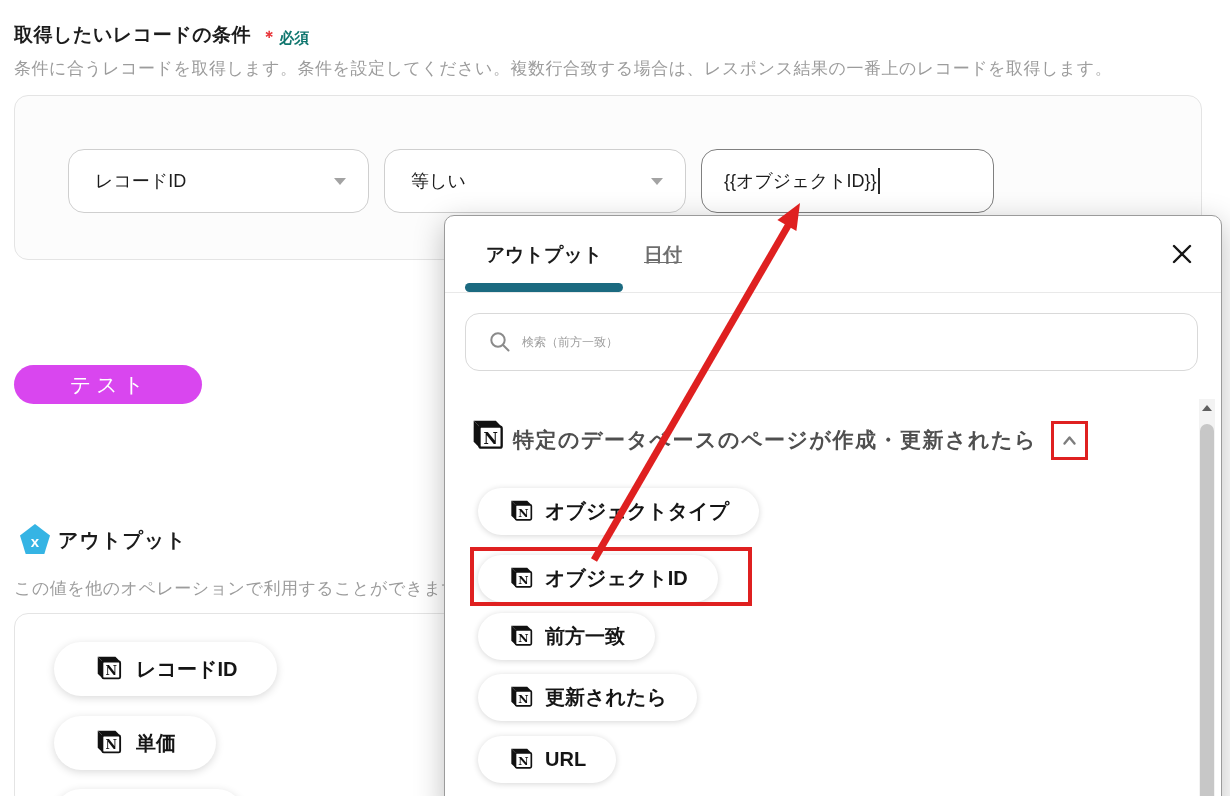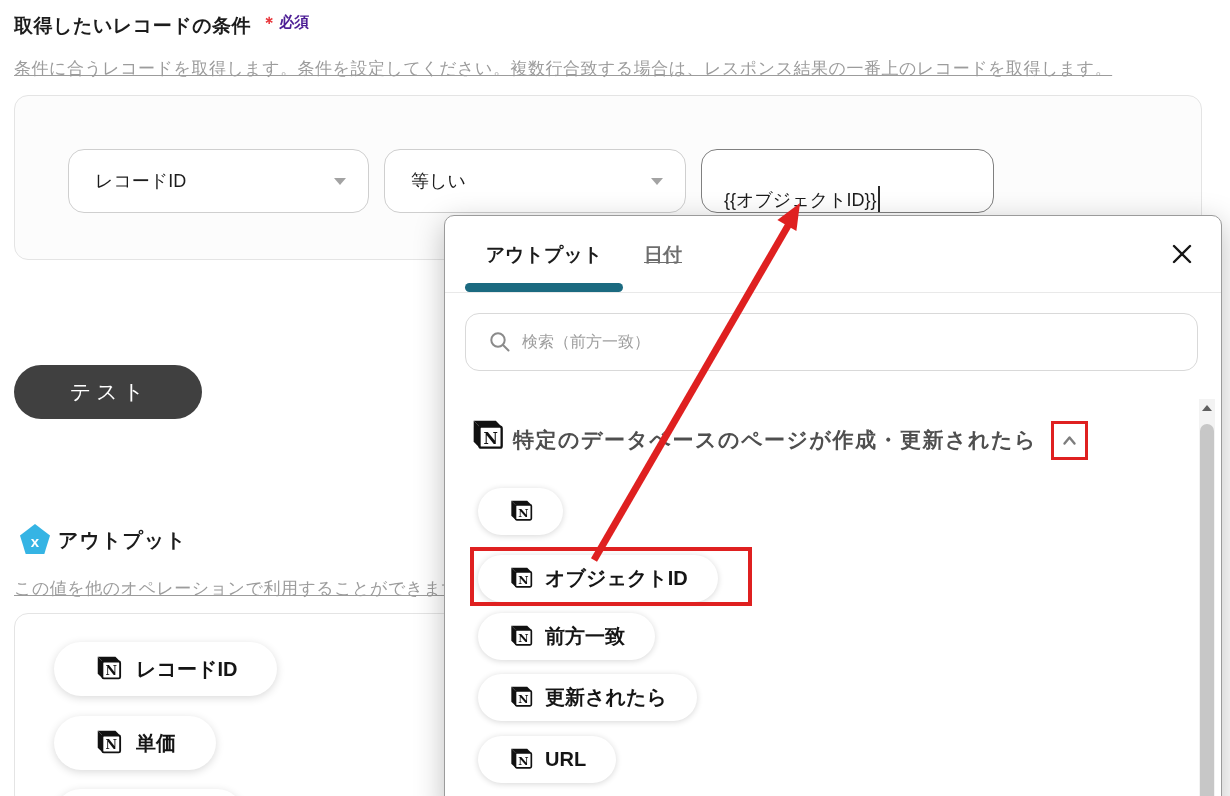--- a/index.html
+++ b/index.html
@@ -1,42 +1,42 @@
 <!DOCTYPE html>
 <html><head>
 <meta charset="utf-8">
 <style>
   * { margin:0; padding:0; box-sizing:border-box; }
   html,body { background:#fff; }
   body { font-family:"Liberation Sans","DejaVu Sans",sans-serif; }
   .page { position:relative; width:1230px; height:796px; overflow:hidden; background:#fff; }
 
   
-  .title-row { position:absolute; left:14px; top:13px; display:flex; align-items:flex-start; }
+  .title-row { position:absolute; left:14px; top:22px; display:flex; align-items:flex-end; }
   .title-row h1 { font-size:19px; font-weight:bold; color:#1c1c1c; letter-spacing:.5px; }
   .req-star { color:#e8383d; font-size:16px; font-weight:bold; margin-left:10px; }
-  .req-label { color:#4c1d95; font-size:15px; font-weight:bold; margin-left:2px; }
-  .desc { position:absolute; left:14px; font-size:17px; color:#9c9c9c; letter-spacing:.5px; white-space:nowrap;text-decoration:underline; }
+  .req-label { color:#0f766e; font-size:15px; font-weight:bold; margin-left:2px; }
+  .desc { position:absolute; left:14px; font-size:17px; color:#9c9c9c; letter-spacing:.5px; white-space:nowrap; }
   .desc1 { top:57px; }
   .desc2 { top:577px; }
 
   .cond-panel { position:absolute; left:14px; top:95px; width:1188px; height:165px;
     background:#fcfcfc; border:1px solid #e4e4e4; border-radius:14px; }
   .select, .text-input { position:absolute; top:53px; height:64px; background:#fff;
     border-radius:16px; display:flex; align-items:center; font-size:18px; color:#1c1c1c; }
   .select { border:1px solid #cfcfcf; padding-left:26px; }
   .sel1 { left:53px; width:301px; }
   .sel2 { left:369px; width:302px; }
   .caret-down { position:absolute; right:22px; top:50%; margin-top:-3px; width:0; height:0;
     border-left:6px solid transparent; border-right:6px solid transparent; border-top:7px solid #a3a3a3; }
-  .text-input { left:686px; width:293px; border:1.5px solid #808080; padding-left:22px;align-items:flex-end; }
+  .text-input { left:686px; width:293px; border:1.5px solid #808080; padding-left:22px; }
   .caret-bar { display:inline-block; width:2px; height:26px; background:#2b2b2b; margin-left:1px; }
 
-  .test-btn { position:absolute; left:14px; top:365px; width:188px; height:54px; border:none;
-    border-radius:28px; background:#404040; color:#fff; font-size:21px; letter-spacing:5px;
+  .test-btn { position:absolute; left:14px; top:365px; width:188px; height:39px; border:none;
+    border-radius:28px; background:#d946ef; color:#fff; font-size:21px; letter-spacing:5px;
     text-indent:3px; font-family:inherit; display:flex; align-items:center; justify-content:center; cursor:pointer; }
 
   .pentagon { position:absolute; left:20px; top:524px; width:30px; height:30px; background:#35b4e4;
     clip-path:polygon(50% 0, 100% 38%, 81% 100%, 19% 100%, 0 38%);
     display:flex; align-items:center; justify-content:center; color:#fff; font-weight:bold; font-size:15px; padding-top:4px; }
   .output-title { position:absolute; left:58px; top:527px; font-size:20px; font-weight:bold; color:#1c1c1c; letter-spacing:1px; }
 
   .output-panel { position:absolute; left:14px; top:613px; width:1191px; height:196px;
     background:#fff; border:1px solid #e4e4e4; border-radius:14px; }
 
@@ -59,21 +59,21 @@
   .tab { position:absolute; top:18px; height:42px; display:flex; align-items:center; justify-content:center;
     font-size:19px; font-weight:bold; cursor:pointer; }
   .tab-output { left:20px; width:158px; color:#1b1b1b; }
   .tab-date { left:178px; width:80px; color:#6e6e6e;text-decoration:underline; }
   .tab-underline { position:absolute; left:20px; top:67px; width:158px; height:9px; background:#1b6a80; border-radius:5px; }
   .modal-divider { position:absolute; left:0; top:76px; width:100%; height:1px; background:#e9e9e9; }
   .close-btn { position:absolute; right:25px; top:24px; width:28px; height:28px; background:none; border:none; cursor:pointer; padding:0; }
 
   .search-box { position:absolute; left:20px; top:97px; width:733px; height:58px;
     border:1px solid #d9d9d9; border-radius:14px; display:flex; align-items:center; padding-left:22px; background:#fff; }
-  .search-box input { border:none; outline:none; flex:1; margin-left:10px; font-size:16px; color:#333;
+  .search-box input { border:none; outline:none; flex:1; margin-left:10px; font-size:12px; color:#333;
     font-family:Liberation Serif, serif; background:transparent; }
   .search-box input::placeholder { color:#9e9e9e; }
 
   .trig-icon { position:absolute; left:24px; top:201px; }
   .trig-label { position:absolute; left:68px; top:210px; font-size:21px; font-weight:bold; color:#4f4f4f; letter-spacing:1.5px; white-space:nowrap; }
   .redbox2 { position:absolute; left:606px; top:205px; width:37px; height:39px; border:3px solid #df2020;
     display:flex; align-items:center; justify-content:center; background:transparent; cursor:pointer; }
 
   .mc1 { left:33px; top:272px; }
   .mc2 { left:33px; top:339px; }
@@ -177,20 +177,21 @@
         </svg>
     </div>
 
     <div class="chip chip-md mc1">
       <span class="notion-icon ni-sm"><svg width="100%" height="100%" viewBox="0 0 30 30">
             <polygon points="9,7 4,2 23,2 28,7" fill="#111"></polygon>
             <polygon points="9,7 4,2 4,20 9,25" fill="#111"></polygon>
             <rect x="9" y="7" width="19" height="18" rx="1.5" fill="#fff" stroke="#111" stroke-width="2"></rect>
             <text x="18.5" y="21.5" font-size="13.5" font-weight="bold" font-family="DejaVu Serif,serif" text-anchor="middle" fill="#111">N</text>
           </svg></span>
+      <span>オブジェクトタイプ</span>
     </div>
     <div class="chip chip-md mc2">
       <span class="notion-icon ni-sm"><svg width="100%" height="100%" viewBox="0 0 30 30">
             <polygon points="9,7 4,2 23,2 28,7" fill="#111"></polygon>
             <polygon points="9,7 4,2 4,20 9,25" fill="#111"></polygon>
             <rect x="9" y="7" width="19" height="18" rx="1.5" fill="#fff" stroke="#111" stroke-width="2"></rect>
             <text x="18.5" y="21.5" font-size="13.5" font-weight="bold" font-family="DejaVu Serif,serif" text-anchor="middle" fill="#111">N</text>
           </svg></span>
       <span>オブジェクトID</span>
     </div>

